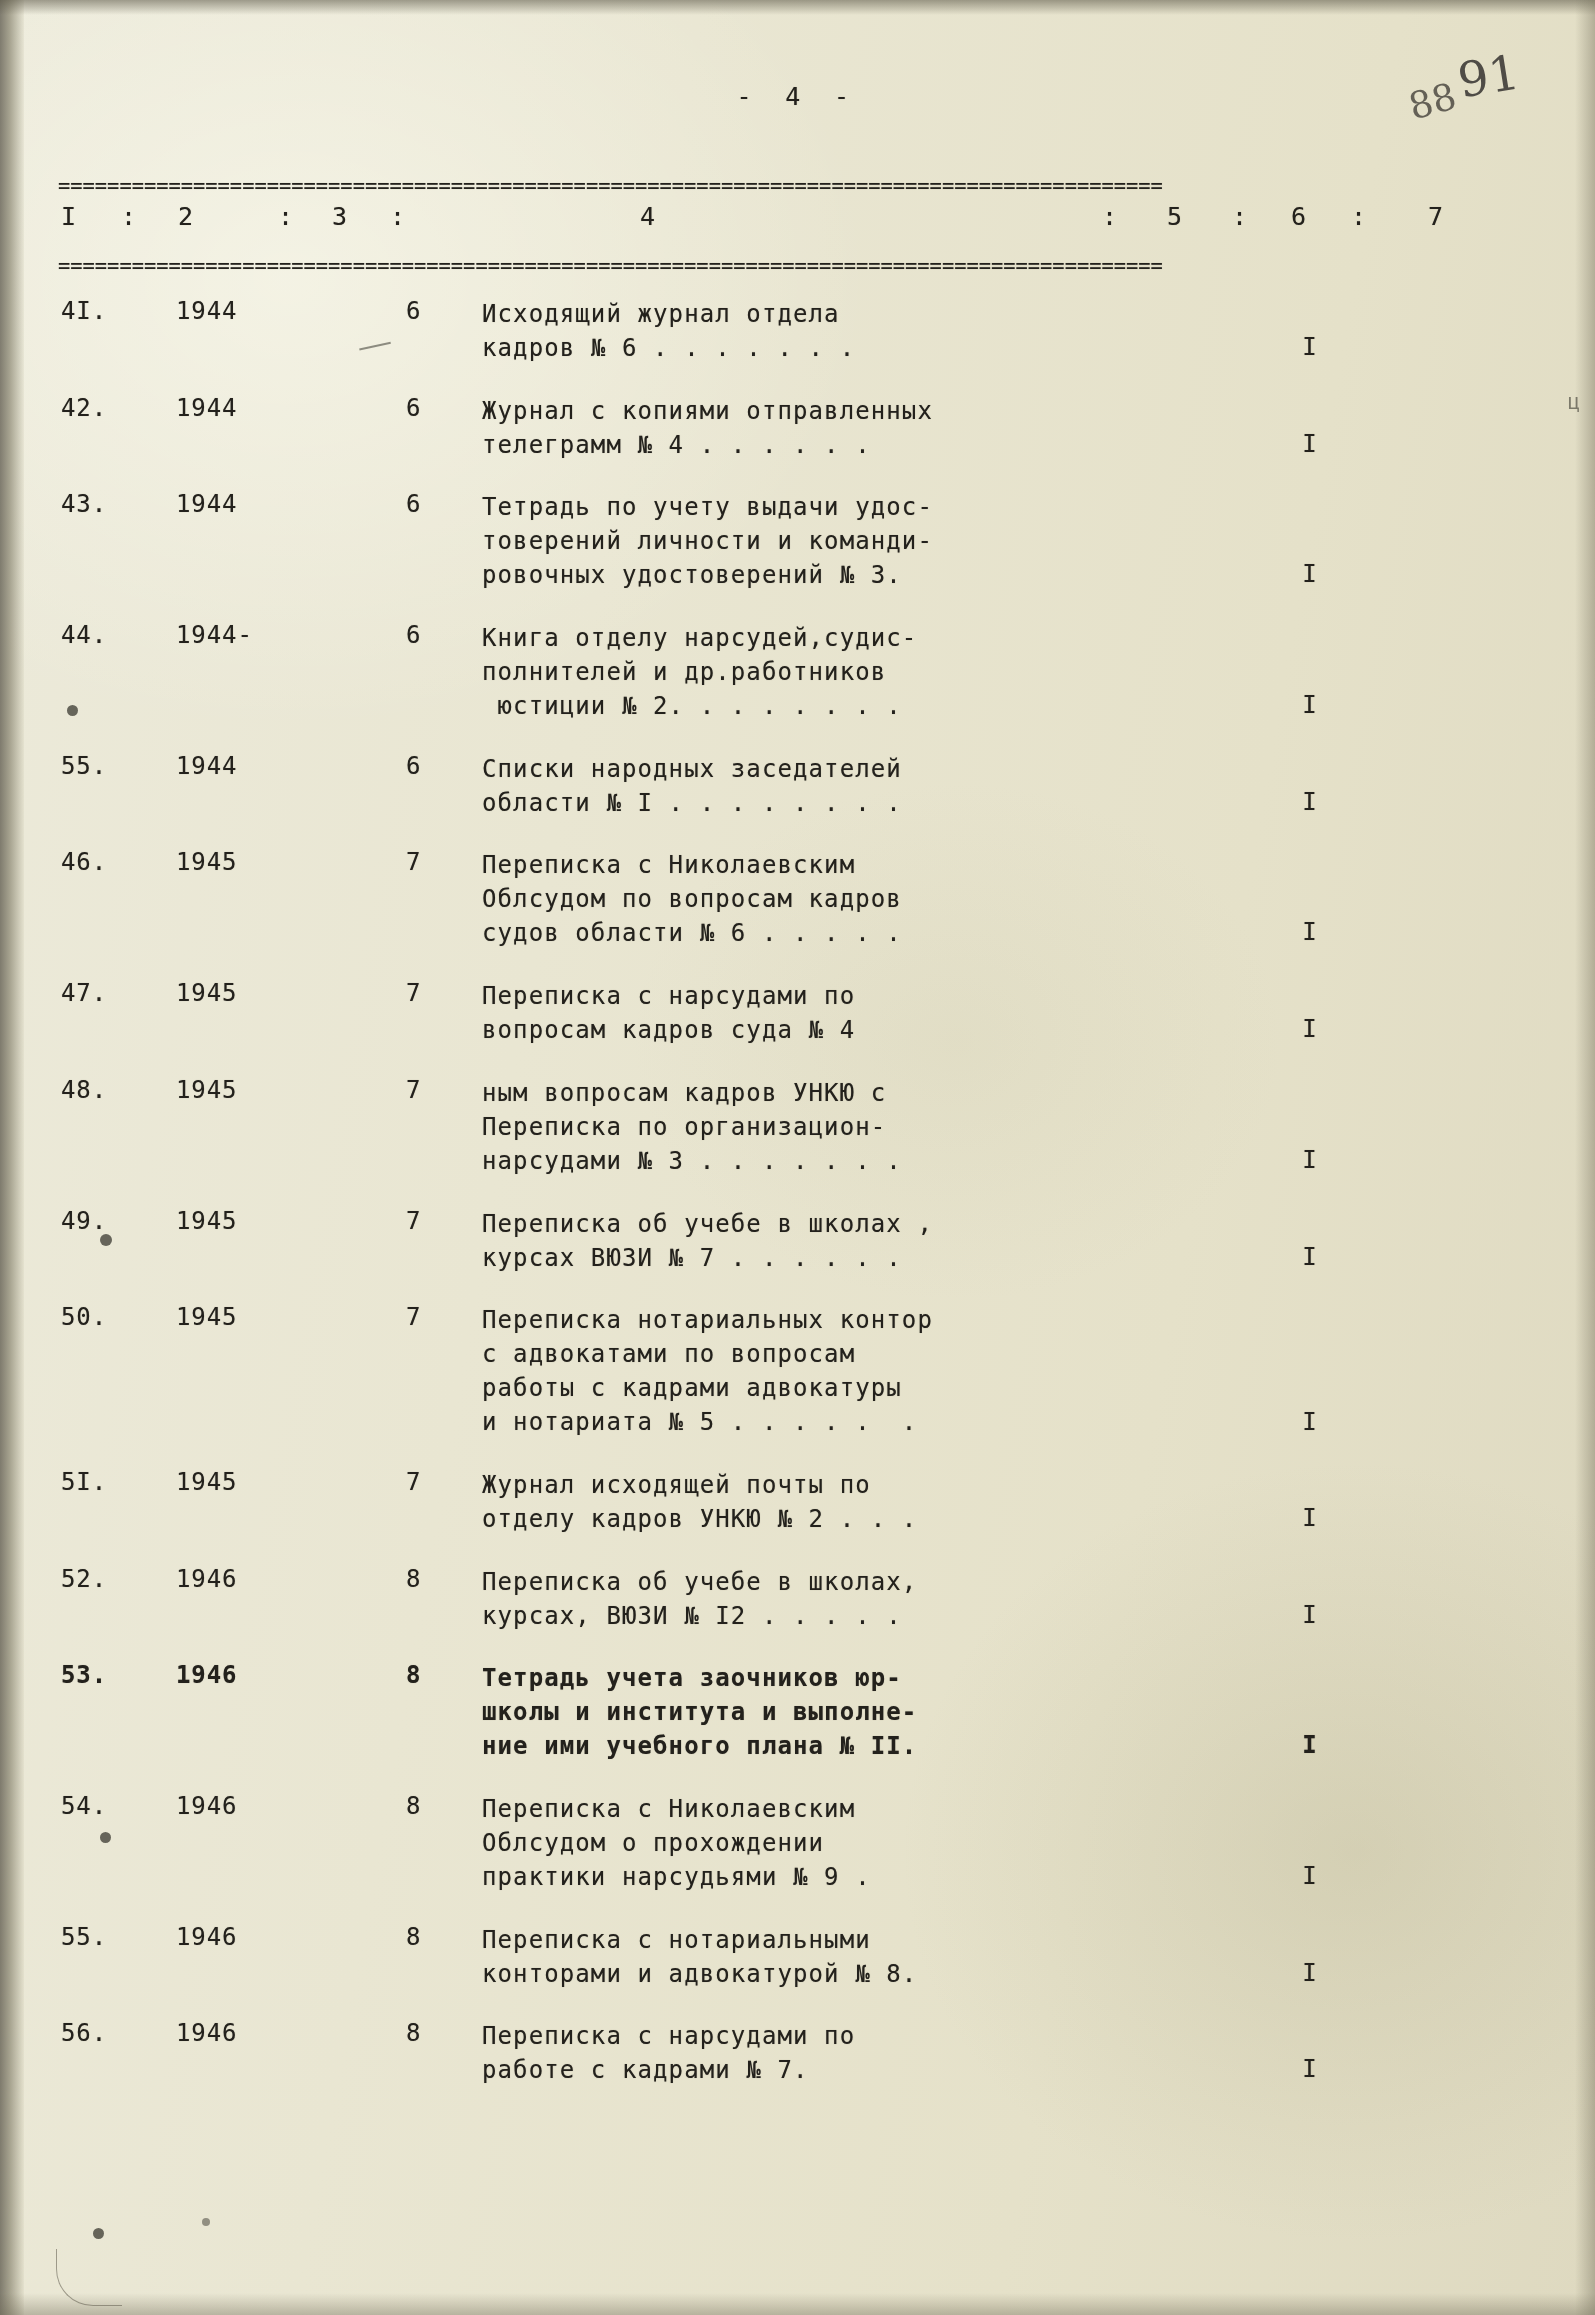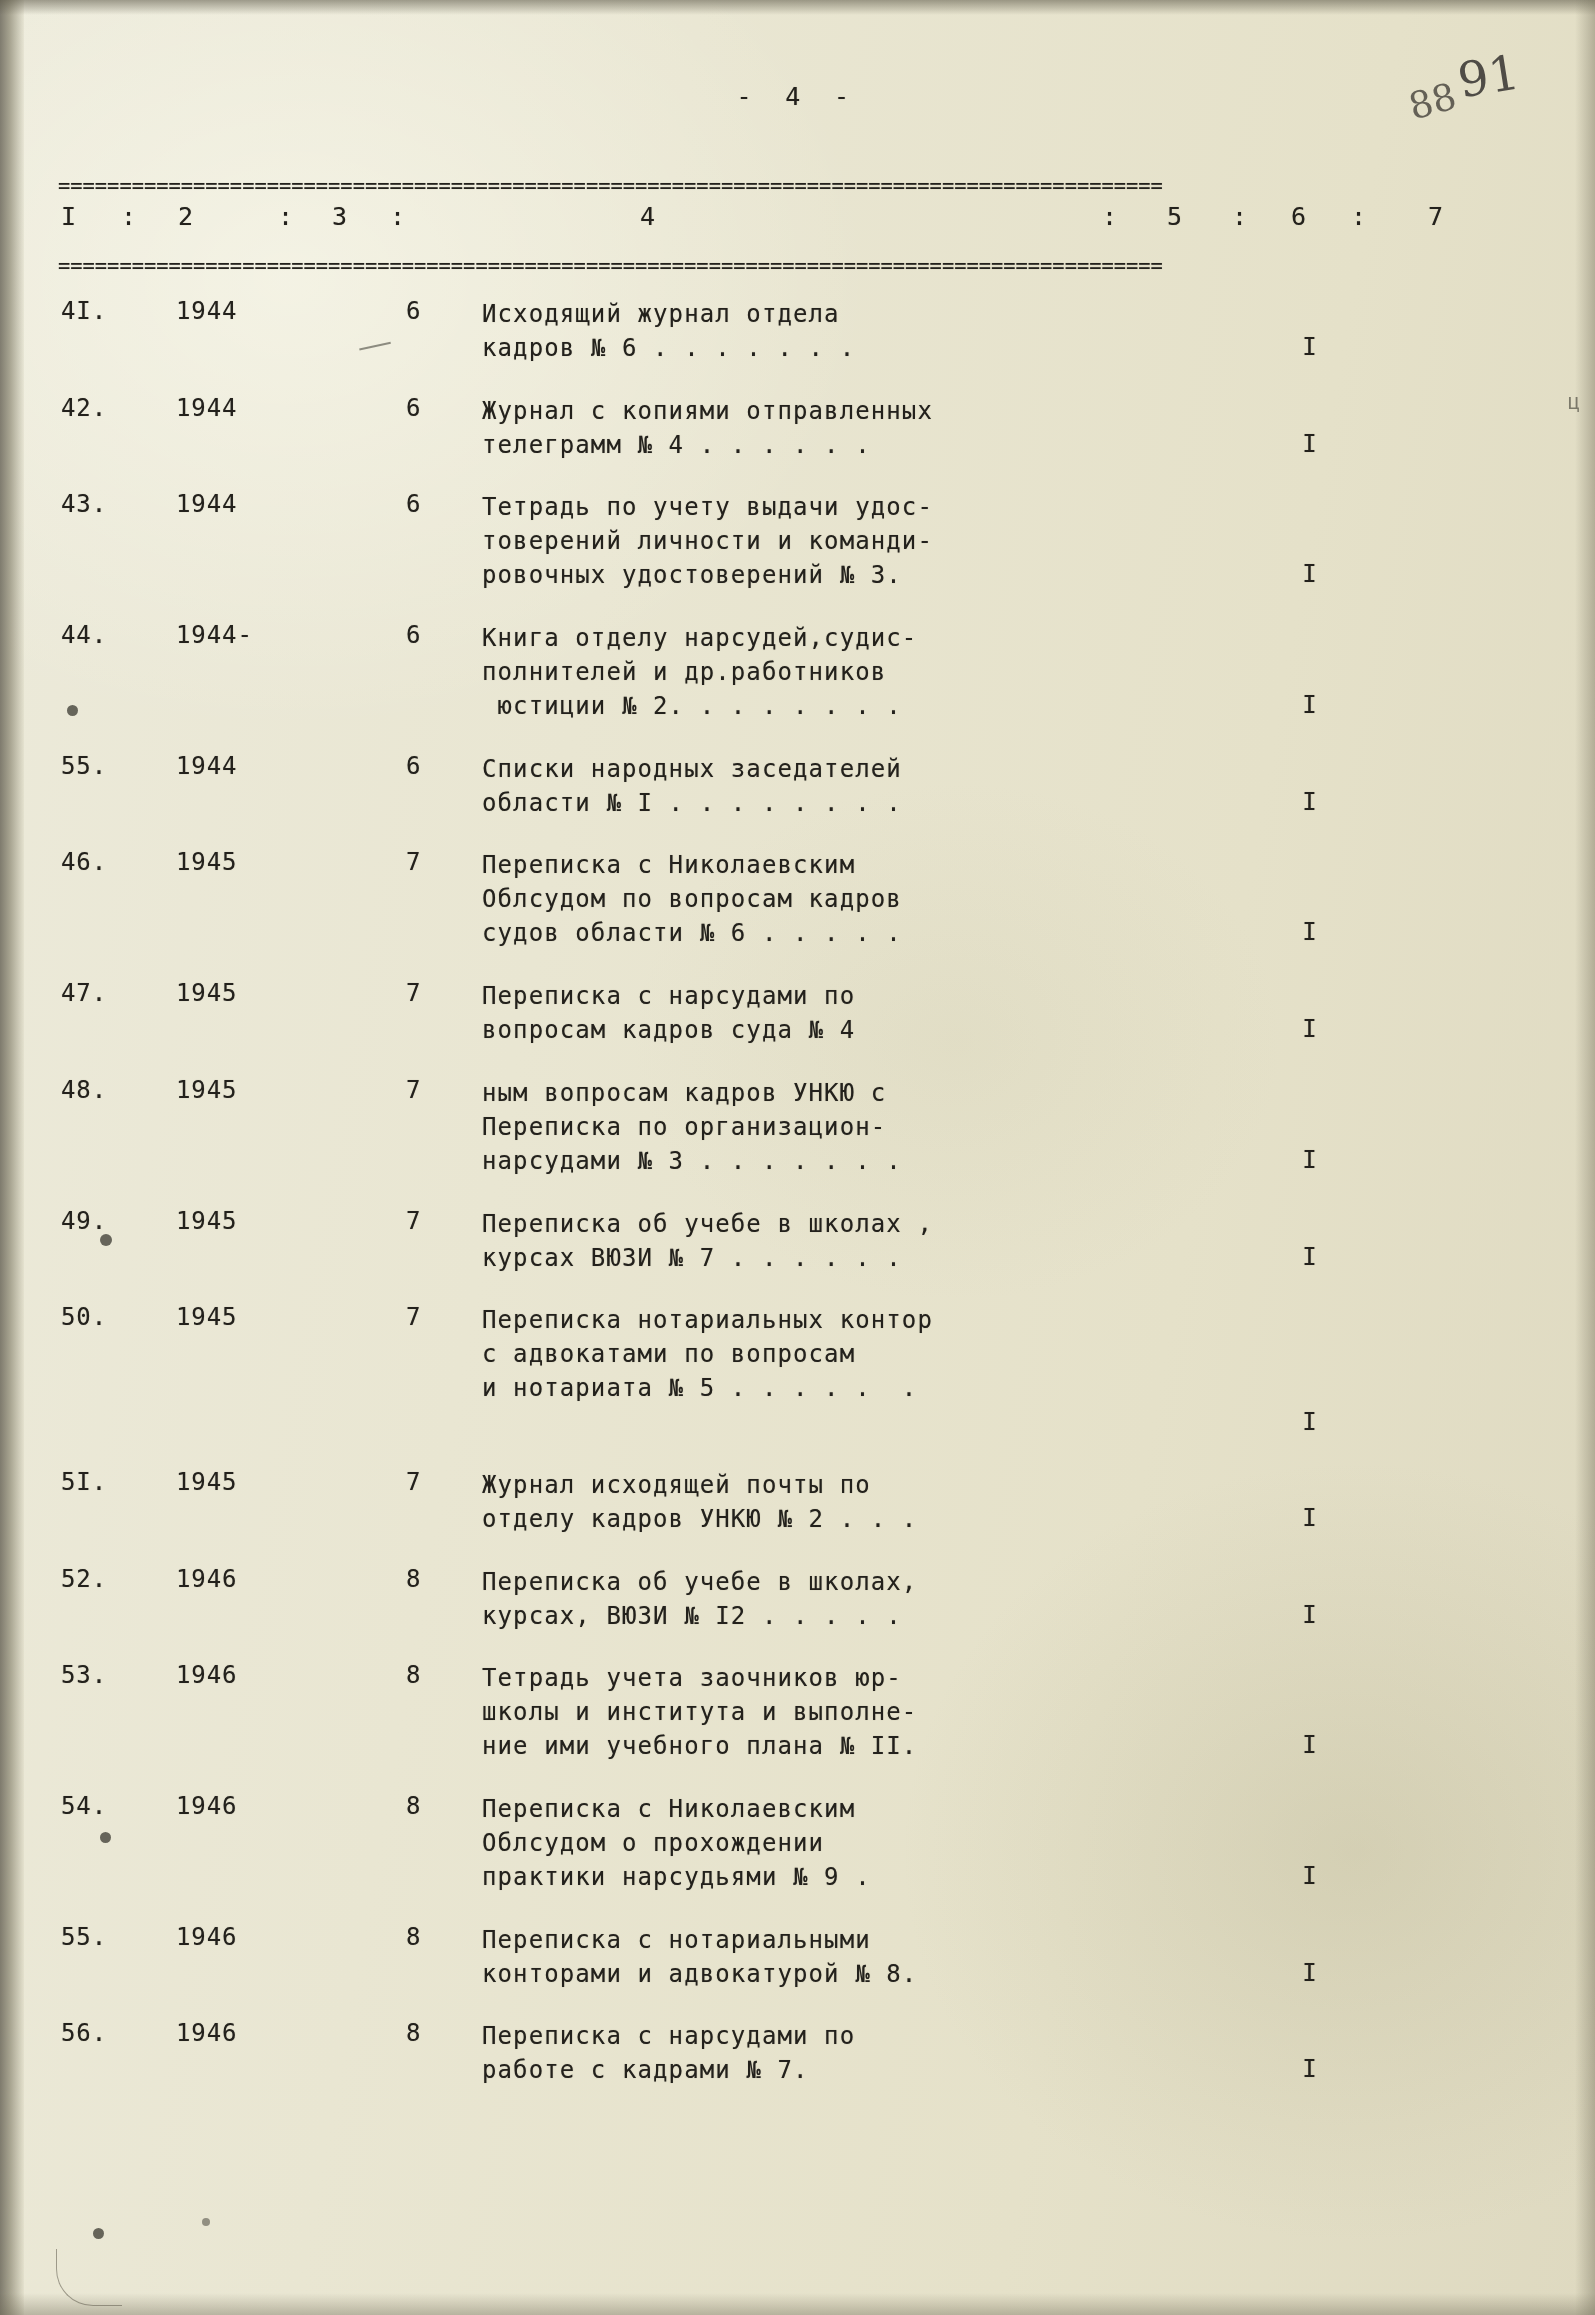--- a/index.html
+++ b/index.html
@@ -301,20 +301,21 @@
           </div>
           <div class="c-qty" style="top: 36px;">I</div>
         </div>
         <div class="row" style="height: 148px;">
           <div class="c-num">50.</div>
           <div class="c-year">1945</div>
           <div class="c-op">7</div>
           <div class="c-title">
             <span class="ln">Переписка нотариальных контор</span>
             <span class="ln">с адвокатами по вопросам</span>
+            <span class="ln">работы с кадрами адвокатуры</span>
             <span class="ln">и нотариата № 5 . . . . .  .</span>
           </div>
           <div class="c-qty" style="top: 105px;">I</div>
         </div>
         <div class="row" style="height: 80px;">
           <div class="c-num">5I.</div>
           <div class="c-year">1945</div>
           <div class="c-op">7</div>
           <div class="c-title">
             <span class="ln">Журнал исходящей почты по</span>
@@ -325,21 +326,21 @@
         <div class="row" style="height: 80px;">
           <div class="c-num">52.</div>
           <div class="c-year">1946</div>
           <div class="c-op">8</div>
           <div class="c-title">
             <span class="ln">Переписка об учебе в школах,</span>
             <span class="ln">курсах, ВЮЗИ № I2 . . . . .</span>
           </div>
           <div class="c-qty" style="top: 36px;">I</div>
         </div>
-        <div class="row" style="height: 114px;">
+        <div class="row" style="height: 114px; font-weight: bold;">
           <div class="c-num">53.</div>
           <div class="c-year">1946</div>
           <div class="c-op">8</div>
           <div class="c-title">
             <span class="ln">Тетрадь учета заочников юр-</span>
             <span class="ln">школы и института и выполне-</span>
             <span class="ln">ние ими учебного плана № II.</span>
           </div>
           <div class="c-qty" style="top: 70px;">I</div>
         </div>

